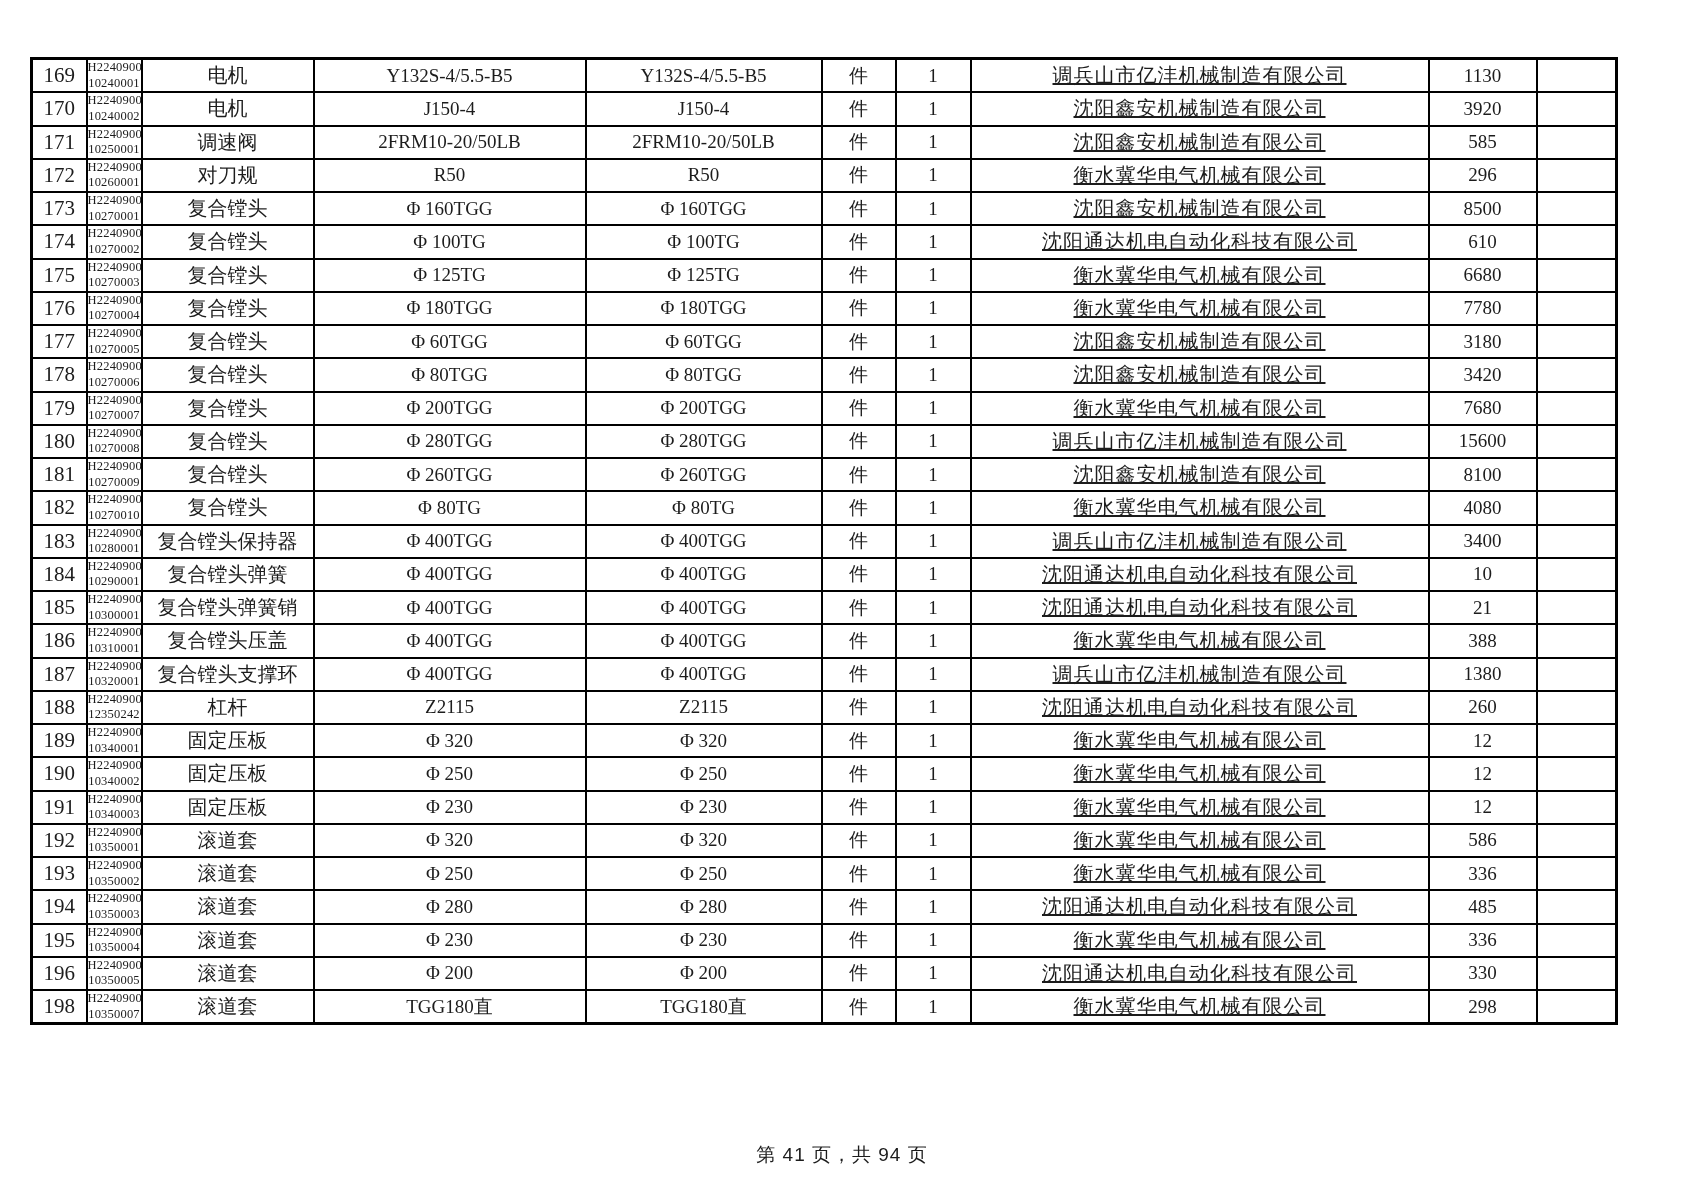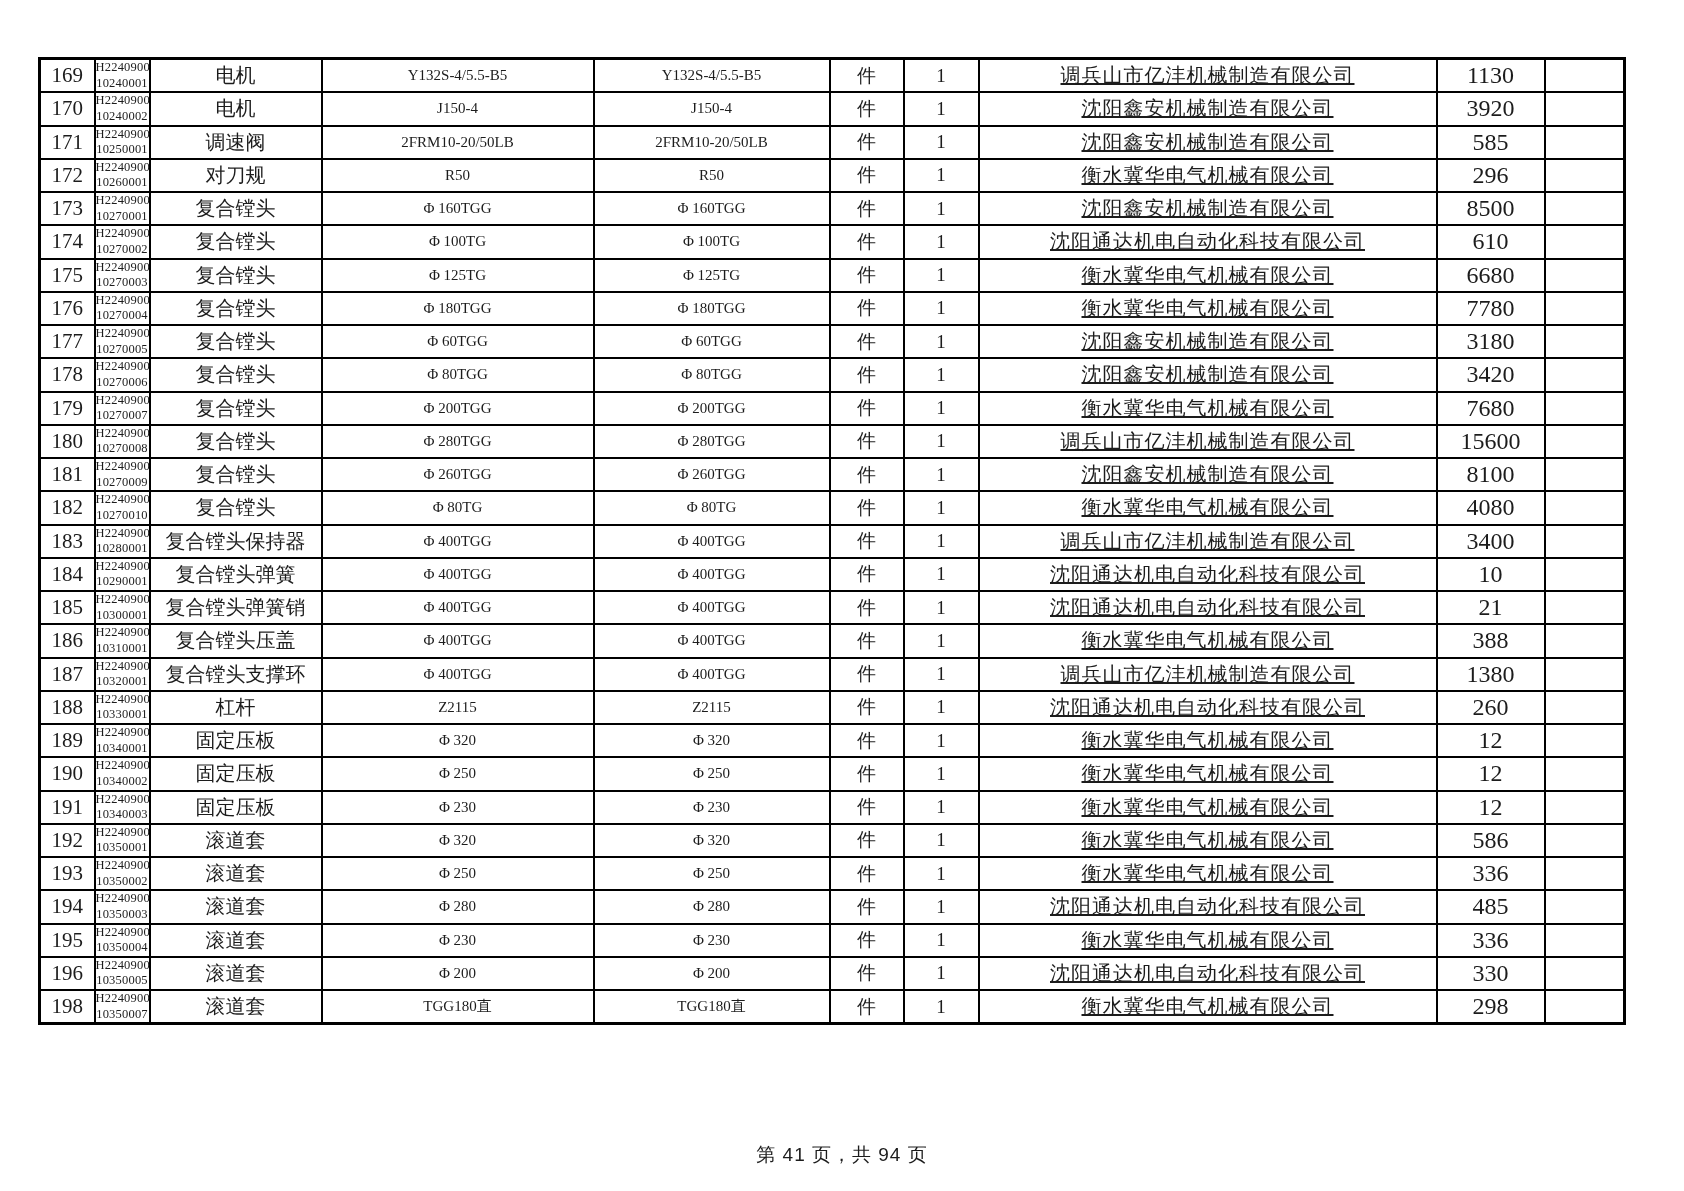--- a/index.html
+++ b/index.html
@@ -6,21 +6,21 @@
   body{
     width:1684px;height:1191px;
     background:#ffffff;
     font-family:"Liberation Serif","DejaVu Serif",serif;
     color:#1c1c1c;
     position:relative;
     overflow:hidden;
   }
   .doc-table{
     position:absolute;
-    left:38px;top:57px;
+    left:30px;top:57px;
     width:1585px;
     border-collapse:collapse;
     table-layout:fixed;
     border:3px solid #000;
   }
   .doc-table td{
     border:2px solid #000;
     text-align:center;
     vertical-align:middle;
     height:30.9px;
@@ -31,25 +31,25 @@
   .c-no{font-size:21px;}
   .c-code{
     font-size:12.5px;
     text-align:left;
     padding-left:3px;
     line-height:1.25;
     letter-spacing:0.2px;
     margin-left:32px;
   }
   .c-name{font-size:20px;margin-left:36px;}
-  .c-spec{font-size:15px;}
+  .c-spec{font-size:19px;}
   .c-unit{font-size:19px;}
   .c-qty{font-size:19px;}
   .c-mfr{font-size:20px;letter-spacing:1px;text-decoration:underline;}
-  .c-price{font-size:24px;}
+  .c-price{font-size:19px;}
   .c-empty{}
   .page-footer{
     position:absolute;
     left:0;top:1142px;
     width:100%;
     text-align:center;
     font-size:19px;
     letter-spacing:1px;
     font-family:"Liberation Sans","DejaVu Sans",sans-serif;
   }
@@ -353,21 +353,21 @@
         <td class="c-unit">件</td>
         <td class="c-qty">1</td>
         <td class="c-mfr">调兵山市亿沣机械制造有限公司</td>
         <td class="c-price">1380</td>
         <td class="c-empty"></td>
       </tr>
       <tr>
         <td class="c-no">188</td>
         <td class="c-code">
           <div>H2240900</div>
-          <div>10330001</div>
+          <div>12350242</div>
         </td>
         <td class="c-name">杠杆</td>
         <td class="c-spec">Z2115</td>
         <td class="c-spec">Z2115</td>
         <td class="c-unit">件</td>
         <td class="c-qty">1</td>
         <td class="c-mfr">沈阳通达机电自动化科技有限公司</td>
         <td class="c-price">260</td>
         <td class="c-empty"></td>
       </tr>

